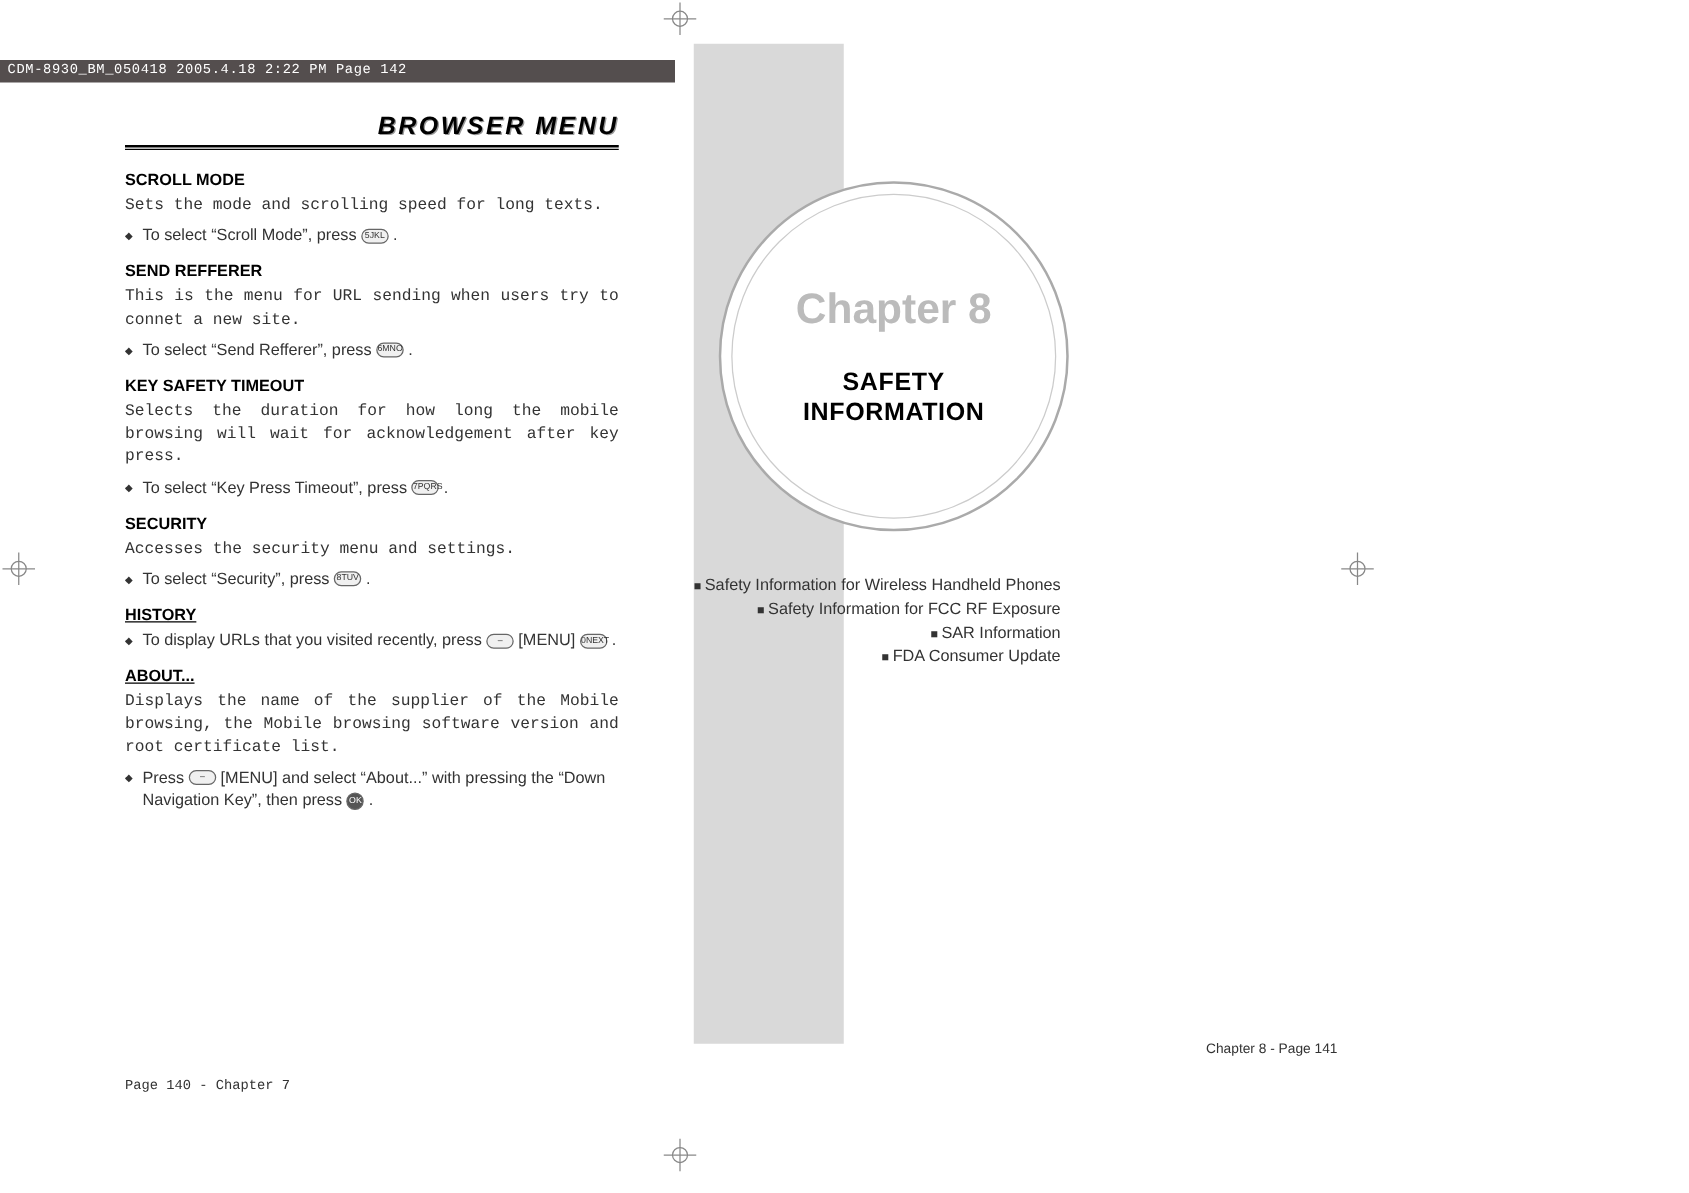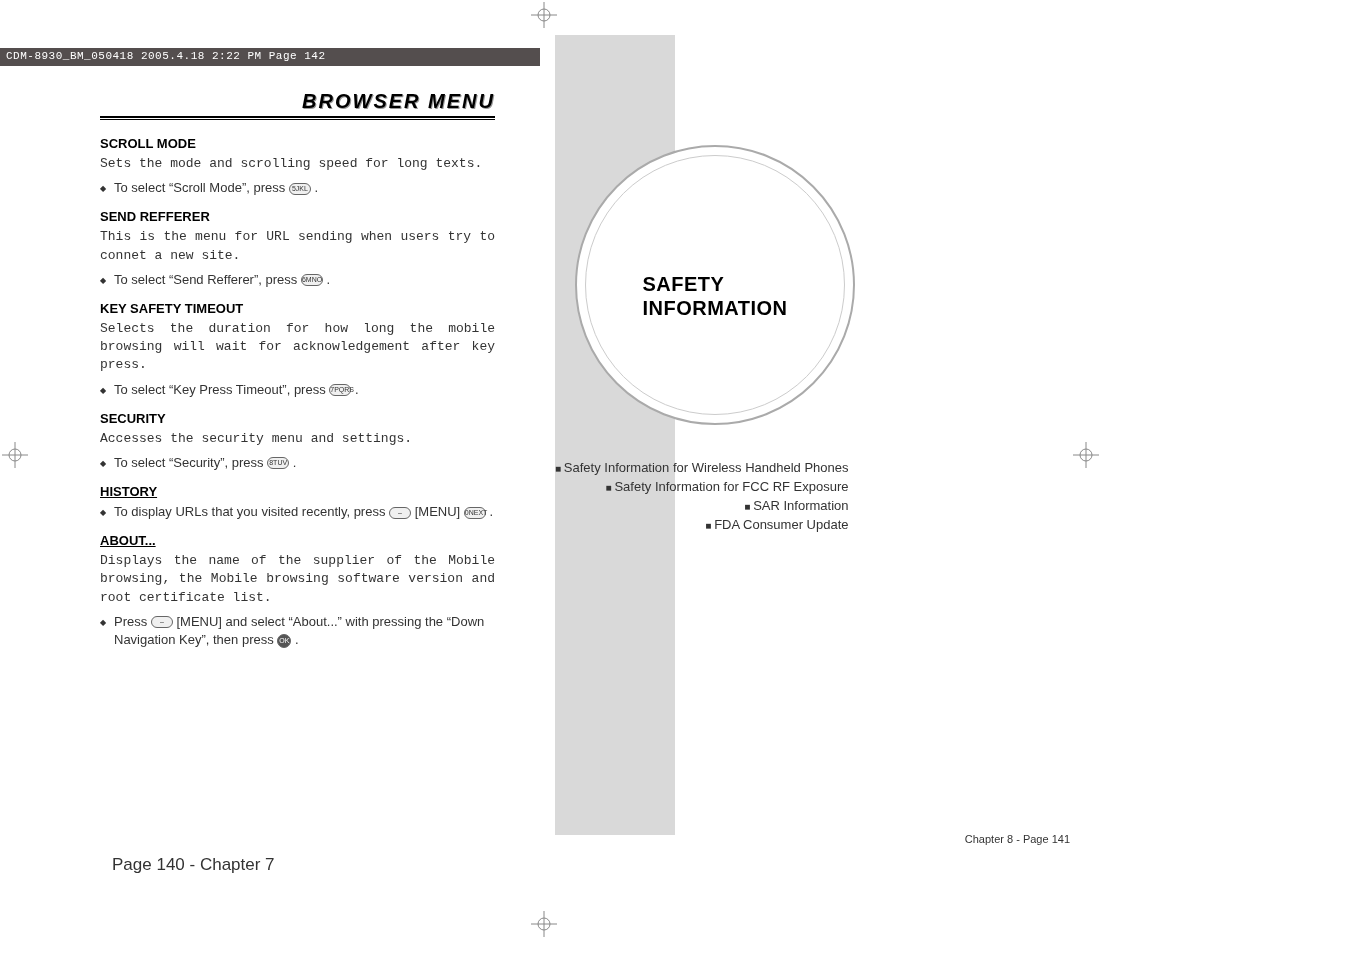--- a/index.html
+++ b/index.html
@@ -149,23 +149,24 @@
       font-size: 7px;
       text-align: center;
       line-height: 12px;
       vertical-align: middle;
       background: #555;
       color: #fff;
     }
     .page-footer-left {
       position: absolute;
       bottom: 0;
-      left: 52px;
-      font-size: 17px;
-      color: #333;
+      left: 40px;
+      font-size: 11px;
+      color: #333;
+      font-family: Liberation Mono, monospace;
     }
     .page-footer-right {
       position: absolute;
       bottom: 30px;
       right: 30px;
       font-size: 11px;
       color: #333;
       margin-top: 12px;
     }
     .gray-sidebar {
@@ -203,21 +204,21 @@
     .chapter-label {
       font-size: 34px;
       font-weight: bold;
       color: #bbb;
       margin-bottom: 6px;
     }
     .chapter-title {
       font-size: 20px;
       font-weight: 900;
       color: #000;
-      text-align: left;
+      text-align: center;
       line-height: 1.2;
       letter-spacing: 0.5px;
       margin-top: 21px;
     }
     .toc-list {
       position: absolute;
       left: 15px;
       top: 430px;
       text-align: right;
     }
@@ -312,20 +313,21 @@
       <span class="key-round">OK</span> .
     </div>
 
     <div class="page-footer-left">Page 140 - Chapter 7</div>
   </div>
 
   <div class="right-page">
     <div class="gray-sidebar"></div>
     <div class="chapter-circle">
       <div class="chapter-circle-inner">
+        <div class="chapter-label">Chapter 8</div>
         <div class="chapter-title">
           <span>SAFETY</span><br>
           <span>INFORMATION</span>
         </div>
       </div>
     </div>
     <div class="toc-list">
       <div class="toc-item">Safety Information for Wireless Handheld Phones</div>
       <div class="toc-item">Safety Information for FCC RF Exposure</div>
       <div class="toc-item">SAR Information</div>

